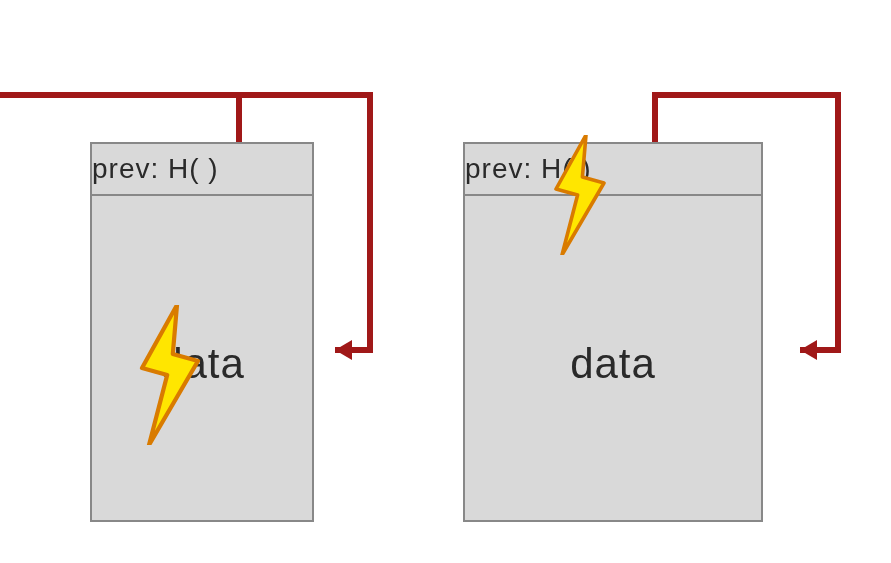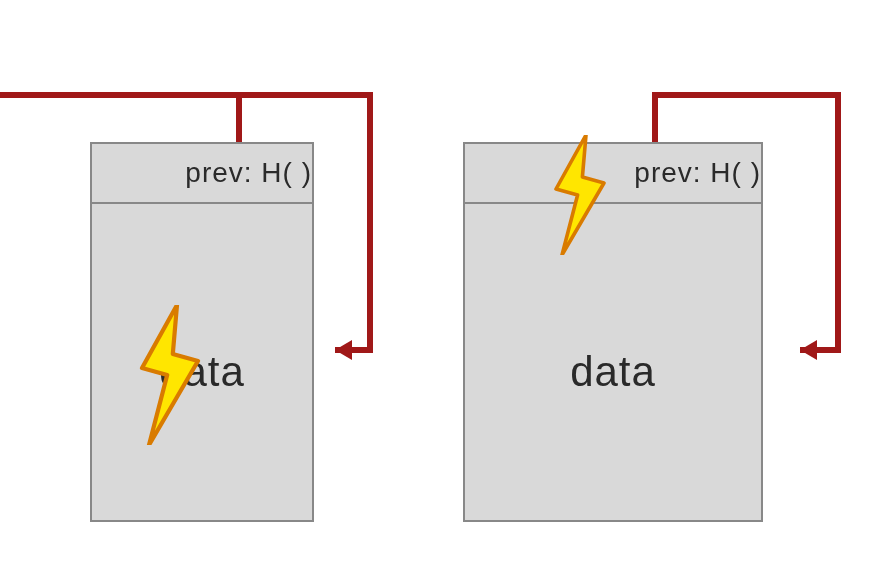--- a/index.html
+++ b/index.html
@@ -10,25 +10,25 @@
       font-family: "Helvetica Neue", Arial, sans-serif;
       position: relative;
       overflow: hidden;
     }
     .block {
       position: absolute;
       background: #d9d9d9;
       border: 2px solid #888;
     }
     .block-header {
-      height: 60px;
+      height: 52px;
       border-bottom: 2px solid #888;
       display: flex;
       align-items: center;
-      justify-content: flex-end;
+      justify-content: flex-start;
       font-size: 28px;
       letter-spacing: 1px;
       color: #2a2a2a;
     }
     .block-body {
       display: flex;
       align-items: center;
       justify-content: center;
       font-size: 42px;
       color: #2a2a2a;

